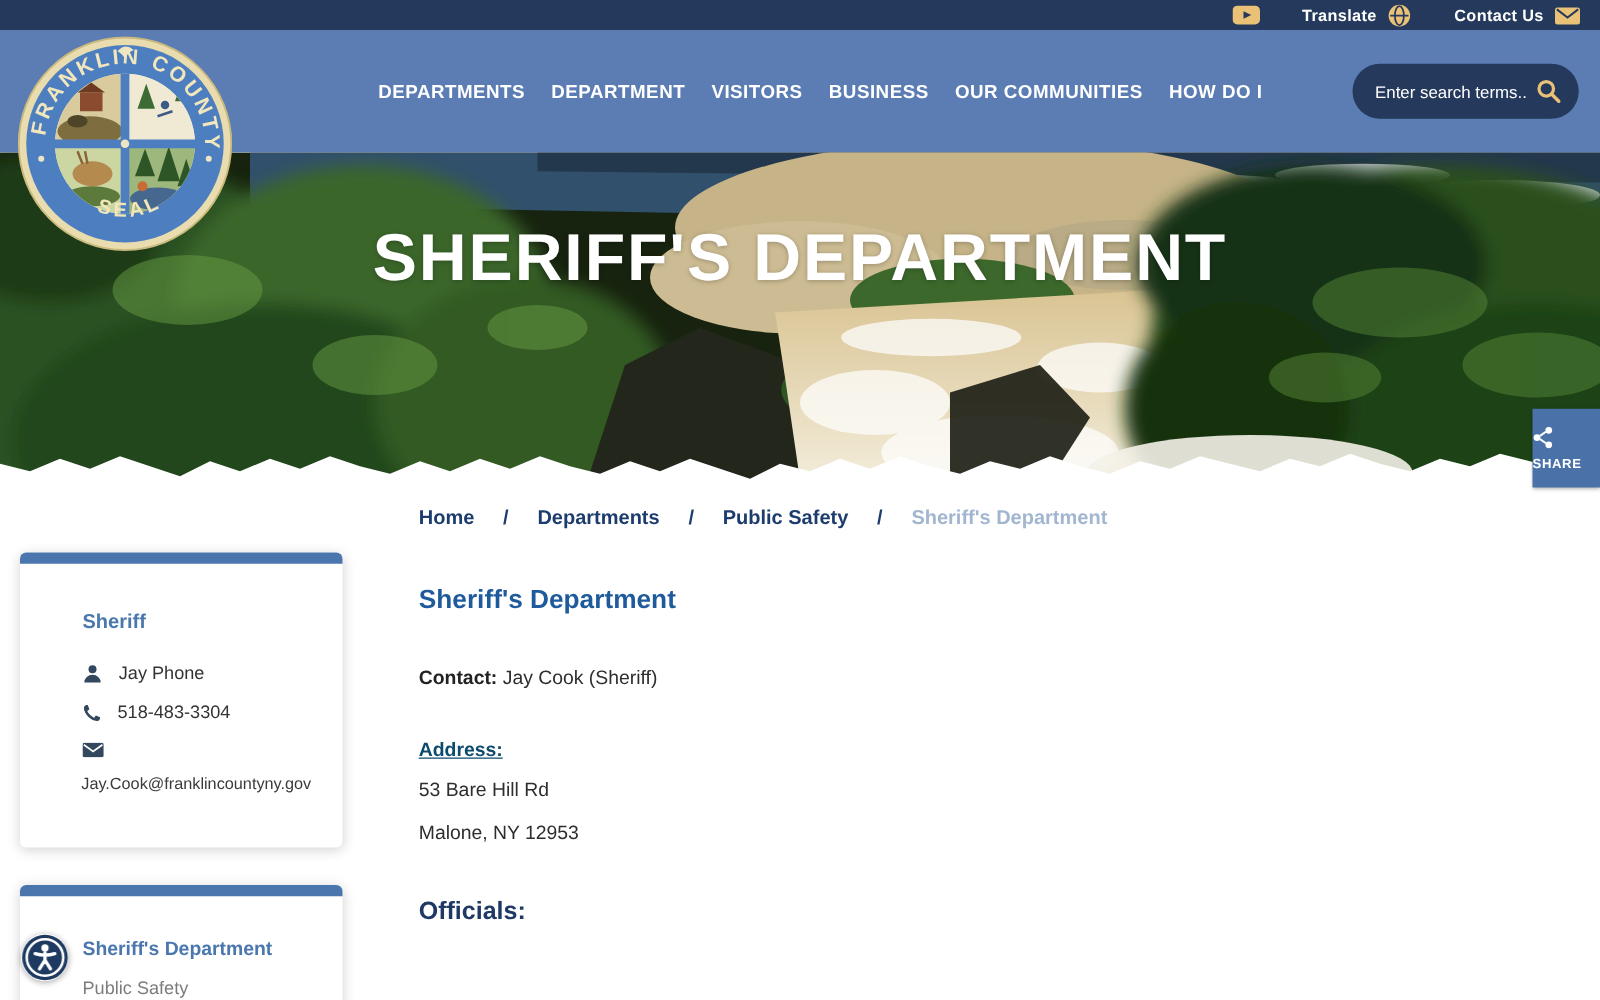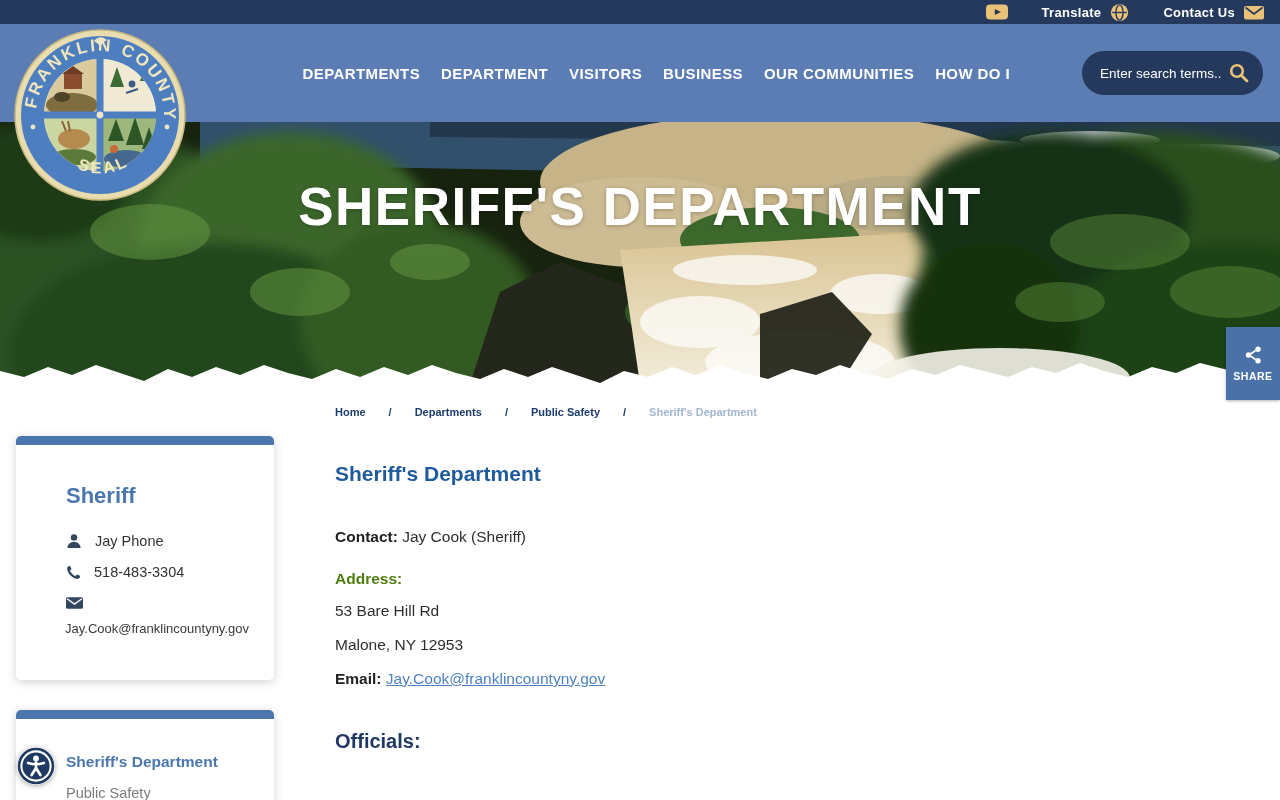--- a/index.html
+++ b/index.html
@@ -26,54 +26,54 @@
   
   .seal { position:absolute; left:14px; top:5px; width:172px; height:172px; z-index:40; cursor:pointer; }
 
   
   .hero { height:262px; position:relative; }
   .hero-scene { position:absolute; inset:0; width:100%; height:100%; }
   .hero-title { position:absolute; left:0; right:0; top:54px; text-align:center;
                 color:#fff; font-size:53px; font-weight:800; letter-spacing:1.5px;
                 text-shadow:0 1px 4px rgba(0,0,0,.25); }
   .torn-edge { position:absolute; left:0; bottom:-1px; width:100%; height:30px; display:block; }
-  .share-btn { position:absolute; right:0; top:205px; width:54px; height:73px;
+  .share-btn { position:absolute; right:0; top:205px; width:54px; height:63px;
                background:#4a72a8; color:#fff; display:flex; flex-direction:column;
-               align-items:center; justify-content:center; gap:6px; cursor:pointer; z-index:30;
+               justify-content:center; gap:6px; cursor:pointer; z-index:30;
                box-shadow:0 1px 3px rgba(0,0,0,.3); }
   .share-label { font-size:10.5px; font-weight:bold; letter-spacing:.5px; }
 
   
   .breadcrumb { padding:22px 0 4px 335px; display:flex; gap:23px; 
-                font-size:11px; font-weight:bold; }
+                font-size:16px; font-weight:bold; }
   .crumb-link { color:#1d3c6e; cursor:pointer; }
   .crumb-sep { color:#1d3c6e; }
   .crumb-current { color:#a2b6d0; font-weight:600; }
 
   
   .page-body { display:flex; align-items:flex-start; }
   .sidebar { width:258px; margin-left:16px; margin-top:14px; flex-shrink:0; }
   .card { background:#fff; border-radius:5px; box-shadow:0 2px 10px rgba(0,0,0,.18); }
   .card-top { height:9px; background:#4a76ad; border-radius:5px 5px 0 0; }
   .card1-body { padding:38px 18px 44px 50px; }
-  .card-title { color:#4a77ae; font-size:22px; font-weight:bold; margin-bottom:24px; }
+  .card-title { color:#4a77ae; font-size:16px; font-weight:bold; margin-bottom:24px; }
   .contact-row { display:flex; align-items:center; gap:13px; color:#333;
                  font-size:14.5px; margin-bottom:15px; }
   .email-block { margin-top:4px; }
   .email-text { font-size:13px; color:#3a3a3a; margin-top:8px; margin-left:-1px; word-break:break-all; }
   .card2 { margin-top:30px; }
   .card2-body { padding:34px 18px 30px 50px; }
   .card2-title { color:#4a77ae; font-size:15.5px; font-weight:bold; cursor:pointer; }
   .card2-sub { color:#7c7c7c; font-size:14.5px; margin-top:14px; }
 
   .main { margin-left:61px; margin-top:24px; width:700px; color:#2e2e2e; font-size:15.5px; }
   .main-title { color:#1f5b9c; font-size:21px; font-weight:bold; margin-top:16px; }
   .contact-line { margin-top:42px; }
   .bold-label { font-weight:bold; color:#222; }
-  .addr-label { margin-top:24px; font-weight:bold; color:#4d7c0f; }
+  .addr-label { margin-top:40px; font-weight:bold; color:#0c4a6e;text-decoration:underline; }
   .info-line { margin-top:13px; line-height:1.35; }
   .email-link { color:#4d82c3; text-decoration:underline; cursor:pointer; }
   .officials { margin-top:40px; font-size:20px; font-weight:bold; color:#1f3864; }
 
   
   .access-btn { position:fixed; left:17px; bottom:15px; width:38px; height:38px;
                 border-radius:50%; cursor:pointer; z-index:60;
                 box-shadow:0 1px 5px rgba(0,0,0,.35); background:#fff; }
   .access-btn svg { display:block; }
 </style>
@@ -313,22 +313,20 @@
   <main class="main">
     <h2 class="main-title">Sheriff's Department</h2>
 
     <p class="contact-line"><span class="bold-label">Contact:</span><span> Jay Cook (Sheriff)</span></p>
 
     <p class="addr-label">Address:</p>
     <p class="info-line">53 Bare Hill Rd</p>
     <p class="info-line">Malone, NY 12953</p>
 
 
-    <p class="info-line"><span class="bold-label">Email:</span>
-      <span class="email-link">Jay.Cook@franklincountyny.gov</span></p>
 
     <h3 class="officials">Officials:</h3>
   </main>
 </div>
 
 <div class="access-btn">
   <svg width="38" height="38" viewBox="0 0 26 26">
     <circle cx="13" cy="13" r="12.5" fill="#1f3a61"></circle>
     <circle cx="13" cy="13" r="10" fill="none" stroke="#fff" stroke-width="1.4"></circle>
     <circle cx="13" cy="7.8" r="2" fill="#fff"></circle>

